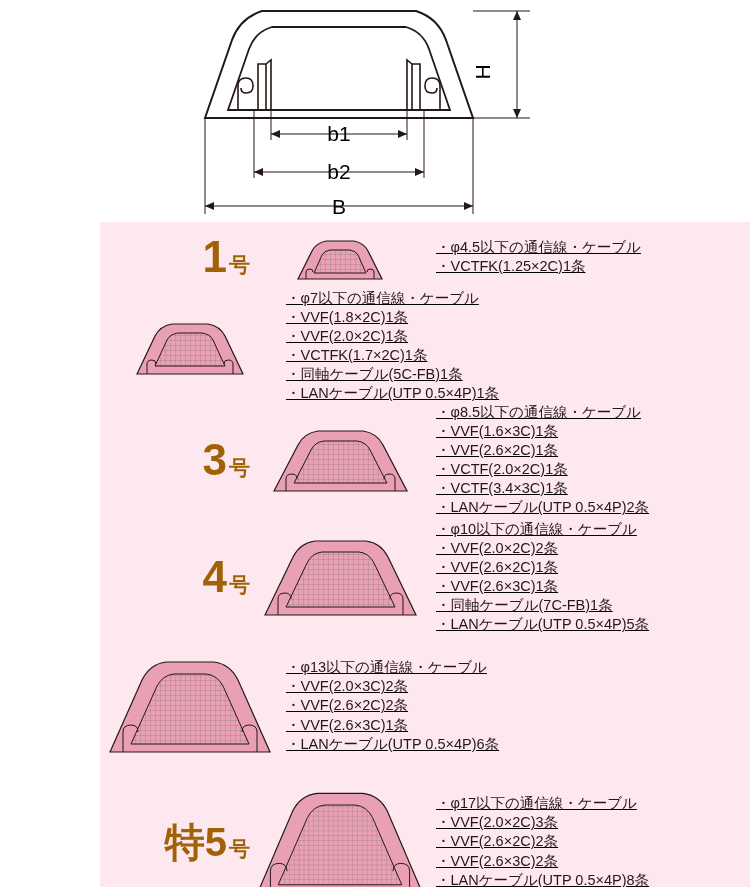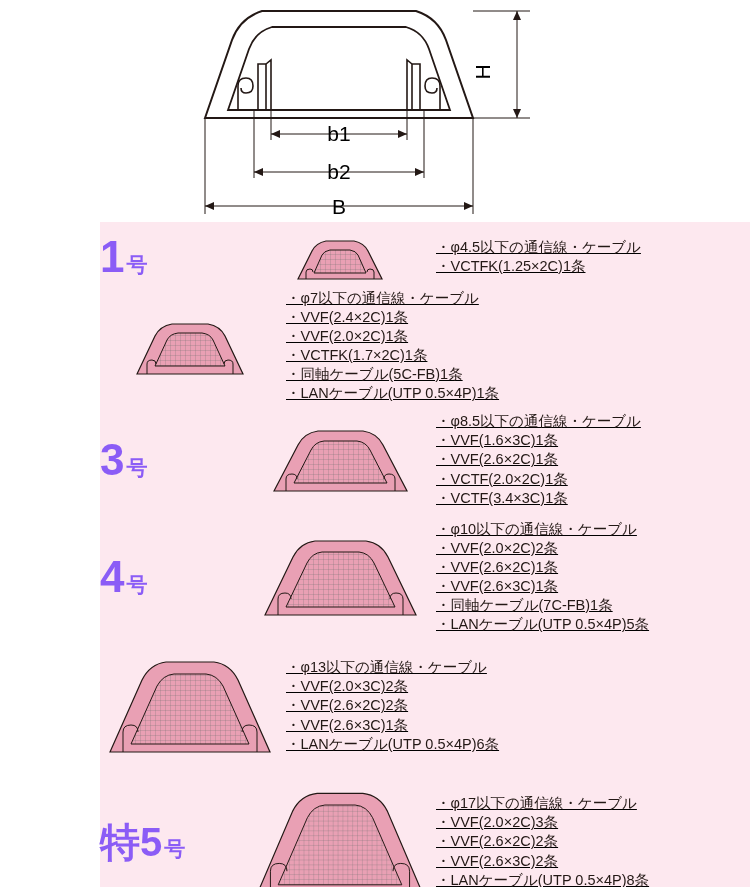--- a/index.html
+++ b/index.html
@@ -44,22 +44,22 @@
   }
   .row {
     position: absolute;
     left: 0;
     width: 650px;
     display: flex;
     align-items: center;
   }
   .row-label {
     width: 150px;
-    text-align: left;
-    color: #8b5cf6;
+    text-align: right;
+    color: #a16207;
     font-weight: bold;
     font-family: "Liberation Sans", sans-serif;
     white-space: nowrap;
   }
   .row-label .num {
     font-size: 44px;
     letter-spacing: 0px;
   }
   .row-label .num.wide {
     font-size: 40px;
@@ -184,21 +184,21 @@
           </pattern>
         </defs>
         <path d="M22,64 L40,26 Q45,16 57,14 L93,14 Q105,16 110,26 L128,64 Z" fill="#e9a0b4" stroke="#231815" stroke-width="1.2"></path>
         <path d="M40,56 L52,30 Q55,24 63,23 L87,23 Q95,24 98,30 L110,56 Z" fill="url(#grid2)" stroke="#231815" stroke-width="1"></path>
         <path d="M32,64 L32,54 Q32,50 37,50 Q41,50 41,54" fill="none" stroke="#231815" stroke-width="1"></path>
         <path d="M118,64 L118,54 Q118,50 113,50 Q109,50 109,54" fill="none" stroke="#231815" stroke-width="1"></path>
       </svg>
     </div>
     <div class="spec-cell">
       <div class="spec-line">・φ7以下の通信線・ケーブル</div>
-      <div class="spec-line">・VVF(2.4×2C)1条</div>
+      <div class="spec-line">・VVF(1.8×2C)1条</div>
       <div class="spec-line">・VVF(2.0×2C)1条</div>
       <div class="spec-line">・VCTFK(1.7×2C)1条</div>
       <div class="spec-line">・同軸ケーブル(5C-FB)1条</div>
       <div class="spec-line">・LANケーブル(UTP 0.5×4P)1条</div>
     </div>
   </div>
 
   <div class="row" style="top:186px; height:104px;">
     <div class="row-label">
       <span class="num">3</span><span class="go">号</span>
@@ -215,20 +215,21 @@
         <path d="M28,72 L28,60 Q28,55 34,55 Q39,55 39,60" fill="none" stroke="#231815" stroke-width="1"></path>
         <path d="M137,72 L137,60 Q137,55 131,55 Q126,55 126,60" fill="none" stroke="#231815" stroke-width="1"></path>
       </svg>
     </div>
     <div class="spec-cell">
       <div class="spec-line">・φ8.5以下の通信線・ケーブル</div>
       <div class="spec-line">・VVF(1.6×3C)1条</div>
       <div class="spec-line">・VVF(2.6×2C)1条</div>
       <div class="spec-line">・VCTF(2.0×2C)1条</div>
       <div class="spec-line">・VCTF(3.4×3C)1条</div>
+      <div class="spec-line">・LANケーブル(UTP 0.5×4P)2条</div>
     </div>
   </div>
 
   <div class="row" style="top:296px; height:118px;">
     <div class="row-label">
       <span class="num">4</span><span class="go">号</span>
     </div>
     <div class="profile-cell">
       <svg width="175" height="96" viewBox="0 0 175 96" xmlns="http://www.w3.org/2000/svg">
         <defs>

